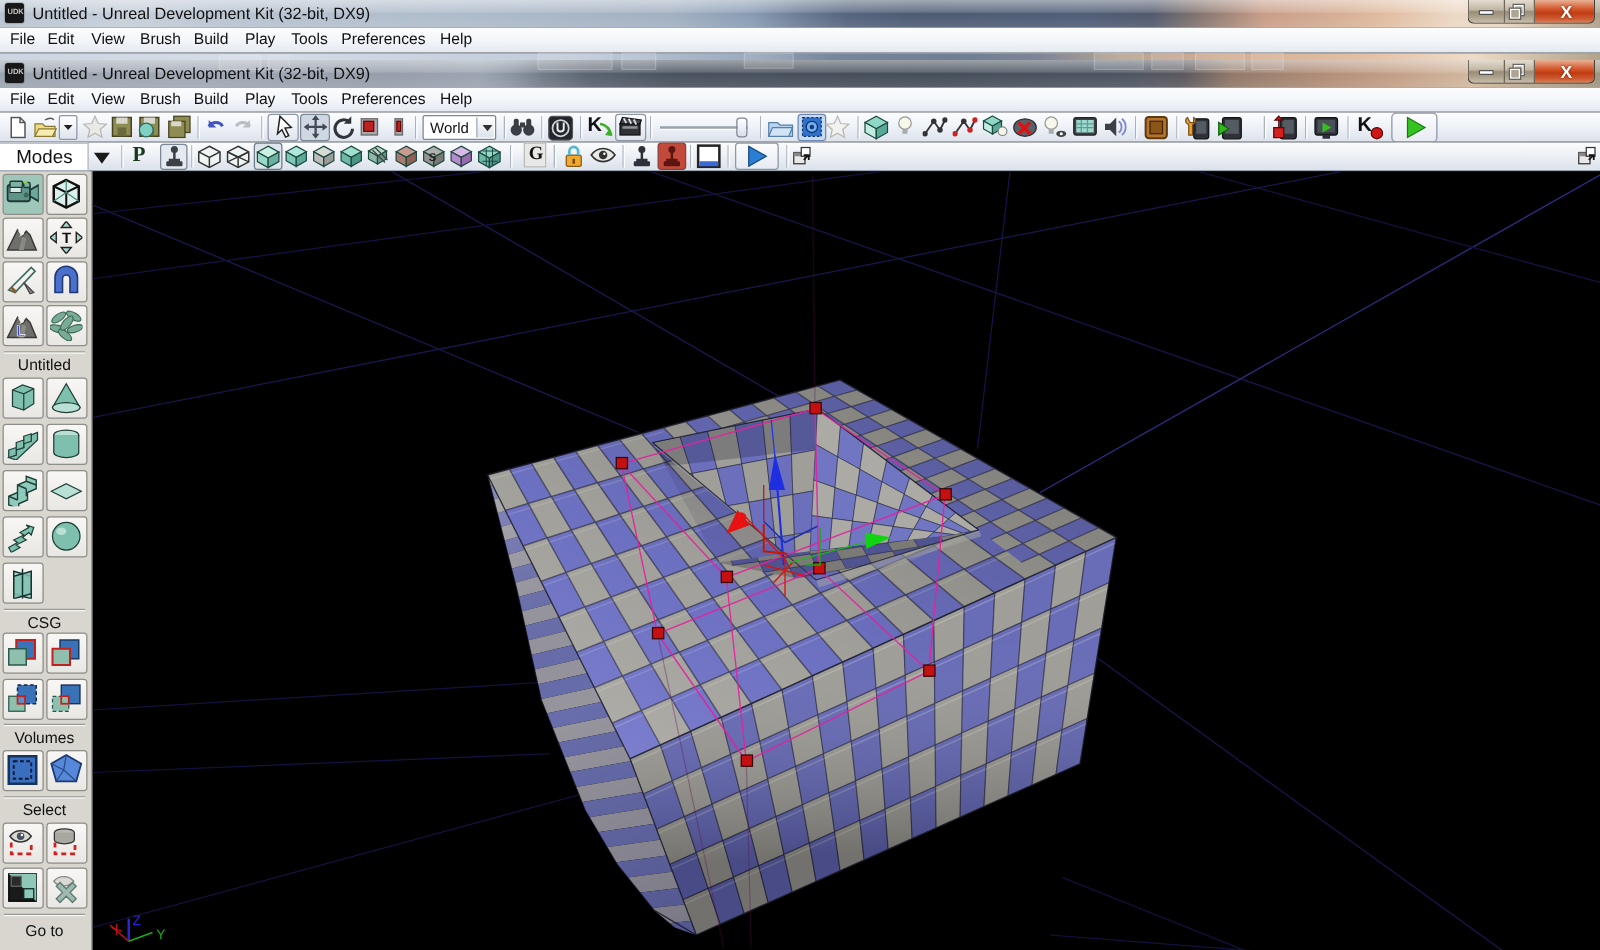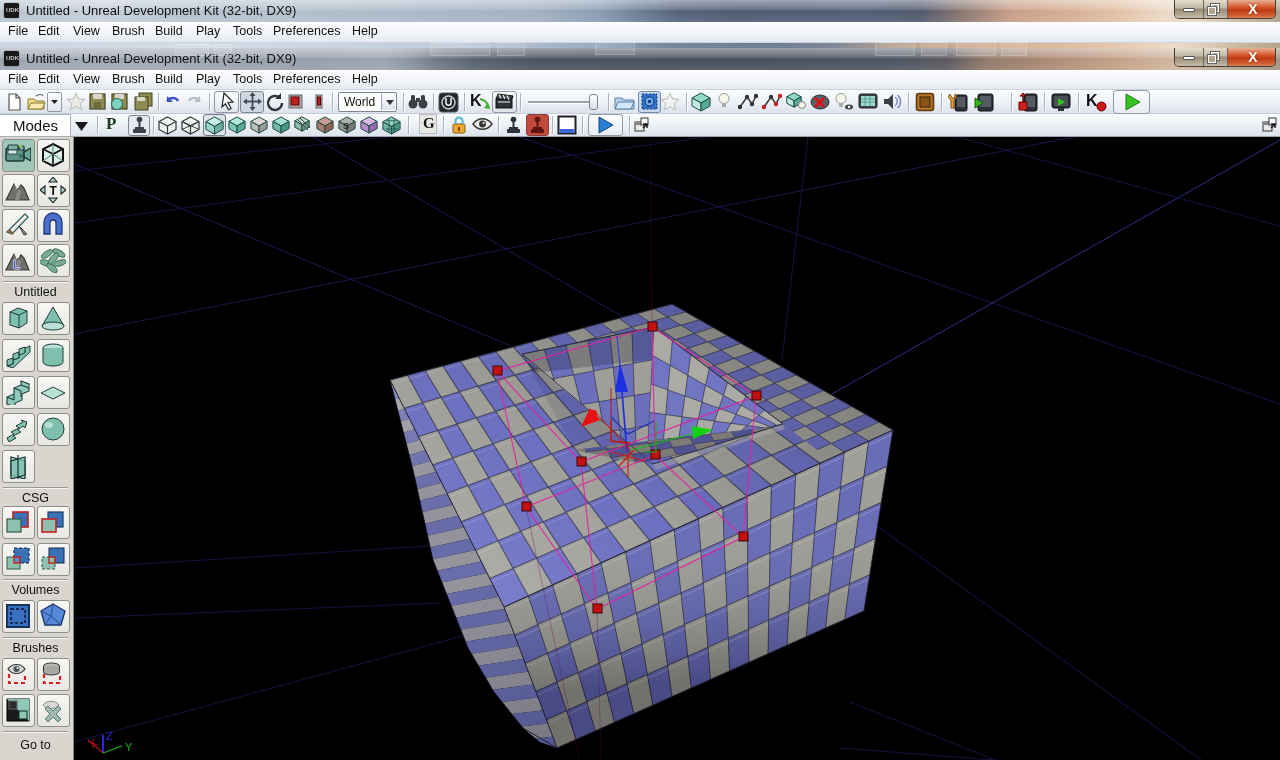--- a/index.html
+++ b/index.html
@@ -578,21 +578,21 @@
       <rect x="2" y="2" width="22" height="22" fill="#3a6fc0" stroke="#16335e" stroke-width="2"></rect>
       <rect x="6" y="6" width="14" height="14" fill="none" stroke="#0a1830" stroke-width="1.5" stroke-dasharray="3 2"></rect>
     </svg>
     <div style="position:absolute;left:37px;top:600px;width:33px;height:33px;border:1px solid #8f8f8a;border-radius:3px;background:linear-gradient(180deg,#f8f7f5,#e8e7e3);box-sizing:border-box;"></div>
     <svg style="position:absolute;left:40px;top:603px" width="26" height="26" viewBox="0 0 26 26">
       <polygon points="13,1 25,8 21,22 5,22 1,8" fill="#5588d8" stroke="#1a3a70" stroke-width="1.4"></polygon>
       <path d="M13 1l-2 12 10 9M11 13L5 22M11 13L1 8" stroke="#2a4a8a" fill="none"></path>
     </svg>
     <div style="position:absolute;left:3px;top:637px;width:65px;height:1px;background:#9a9a95;"></div>
     <div style="position:absolute;left:3px;top:638px;width:65px;height:1px;background:#f5f5f2;"></div>
-    <div style="position:absolute;left:0;top:641px;width:71px;text-align:center;font-size:12.5px;color:#111;">Brushes</div>
+    <div style="position:absolute;left:0;top:641px;width:71px;text-align:center;font-size:12.5px;color:#111;">Select</div>
     <div style="position:absolute;left:2px;top:658px;width:33px;height:33px;border:1px solid #8f8f8a;border-radius:3px;background:linear-gradient(180deg,#f8f7f5,#e8e7e3);box-sizing:border-box;"></div>
     <svg style="position:absolute;left:5px;top:661px" width="26" height="26" viewBox="0 0 26 26">
       <path d="M3 8c4-6 13-6 17 0c-4 6-13 6-17 0z" fill="#d8d8d2" stroke="#333" stroke-width="1.2"></path>
       <circle cx="11.5" cy="8" r="3" fill="#47525e"></circle>
       <circle cx="12.5" cy="7" r="1" fill="#fff"></circle>
       <path d="M4 13v9h16v-9" fill="none" stroke="#d42020" stroke-width="2.2" stroke-dasharray="4 3"></path>
     </svg>
     <div style="position:absolute;left:37px;top:658px;width:33px;height:33px;border:1px solid #8f8f8a;border-radius:3px;background:linear-gradient(180deg,#f8f7f5,#e8e7e3);box-sizing:border-box;"></div>
     <svg style="position:absolute;left:40px;top:661px" width="26" height="26" viewBox="0 0 26 26">
       <ellipse cx="11.5" cy="5" rx="8" ry="3" fill="#b8b8b2" stroke="#333"></ellipse>

